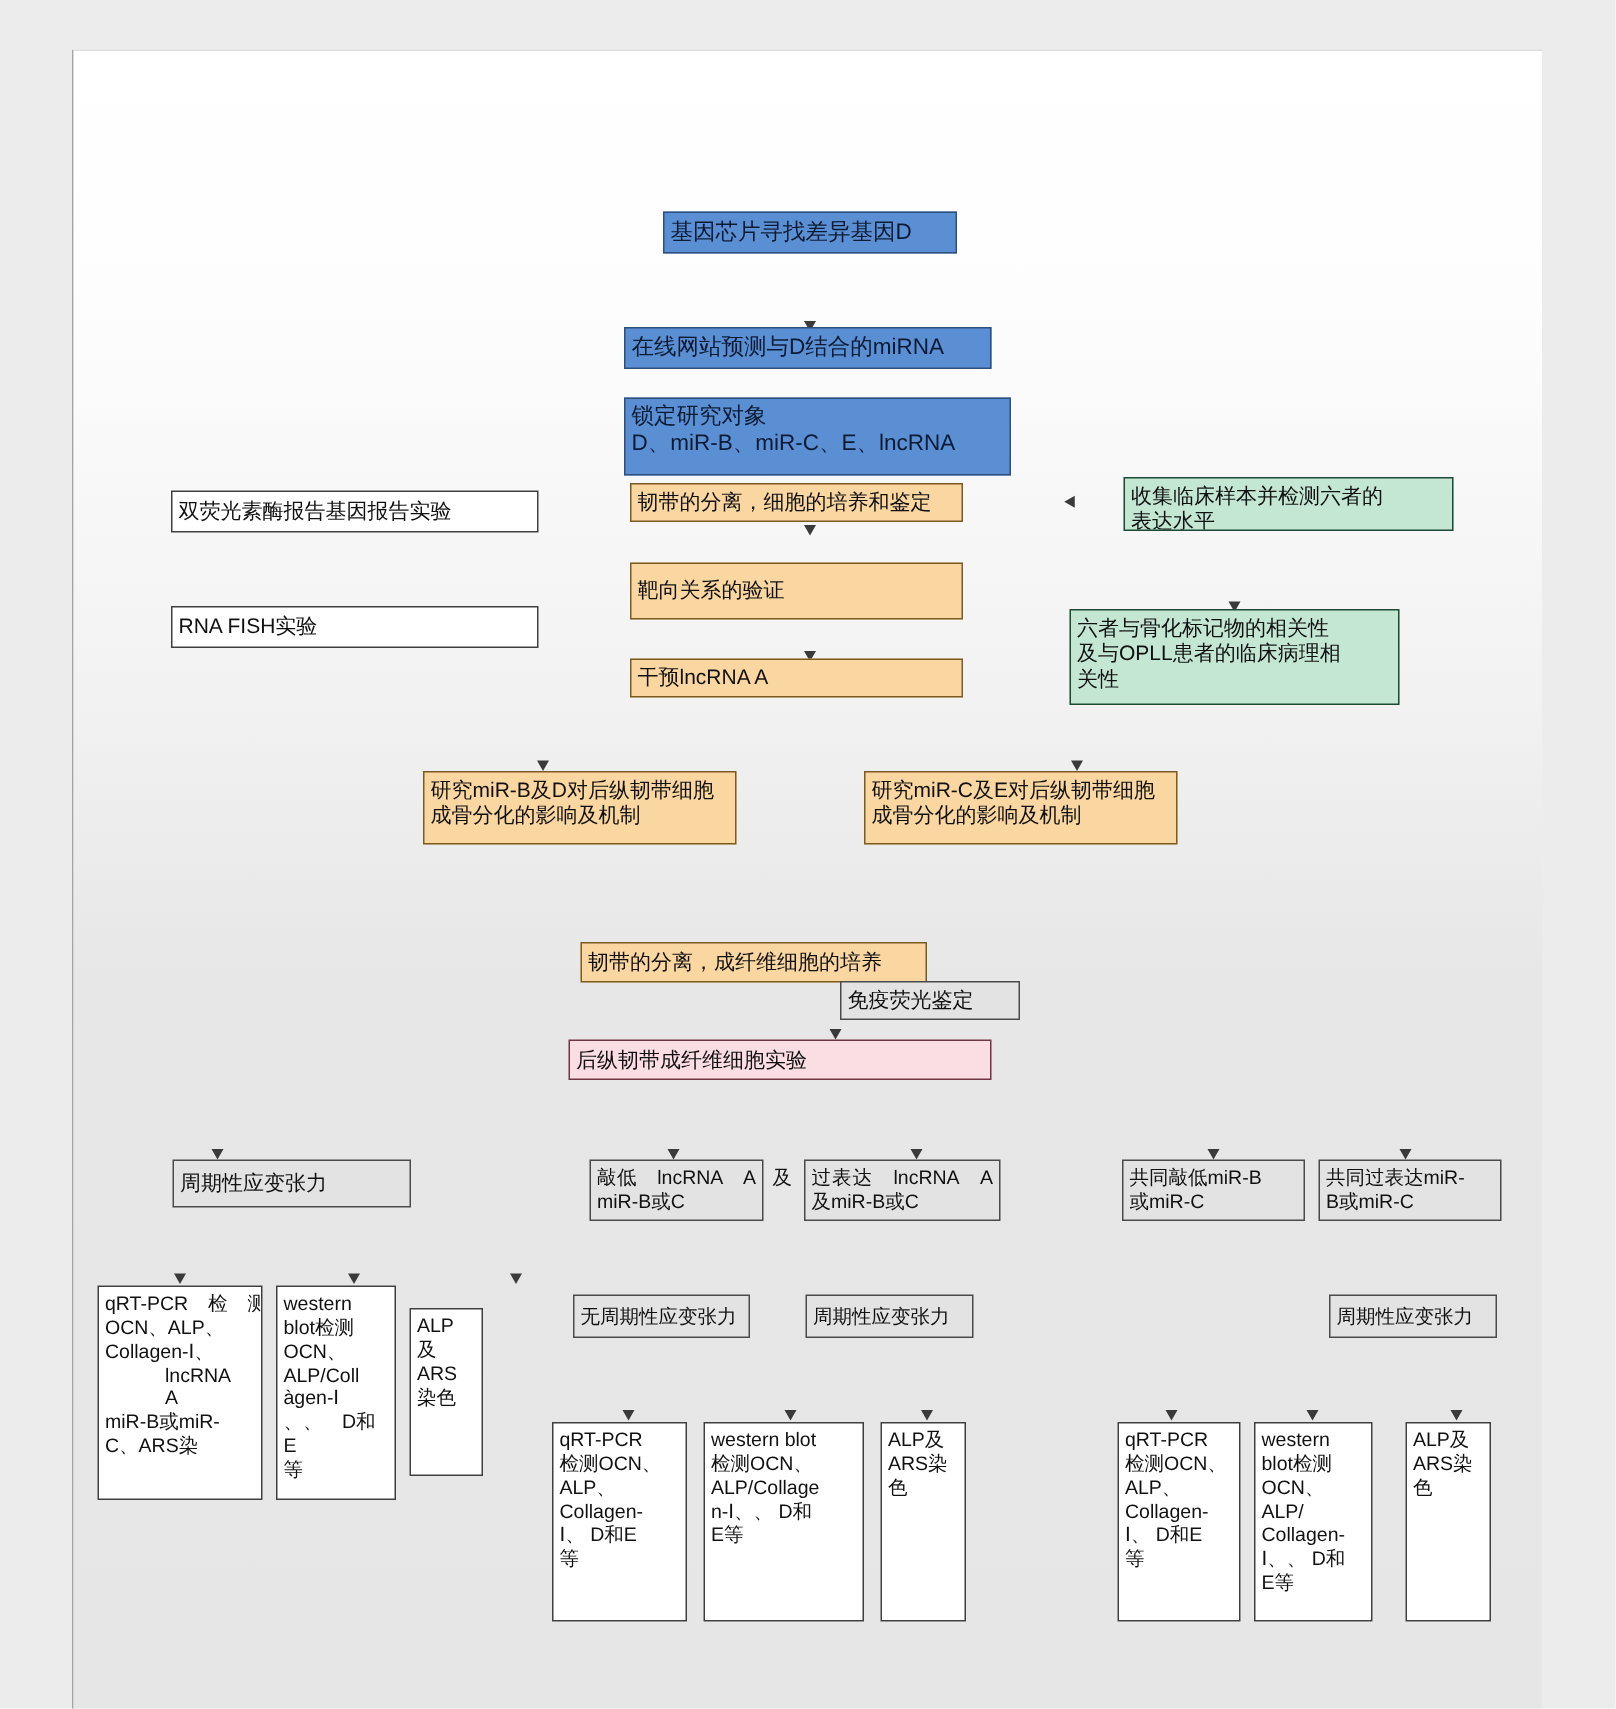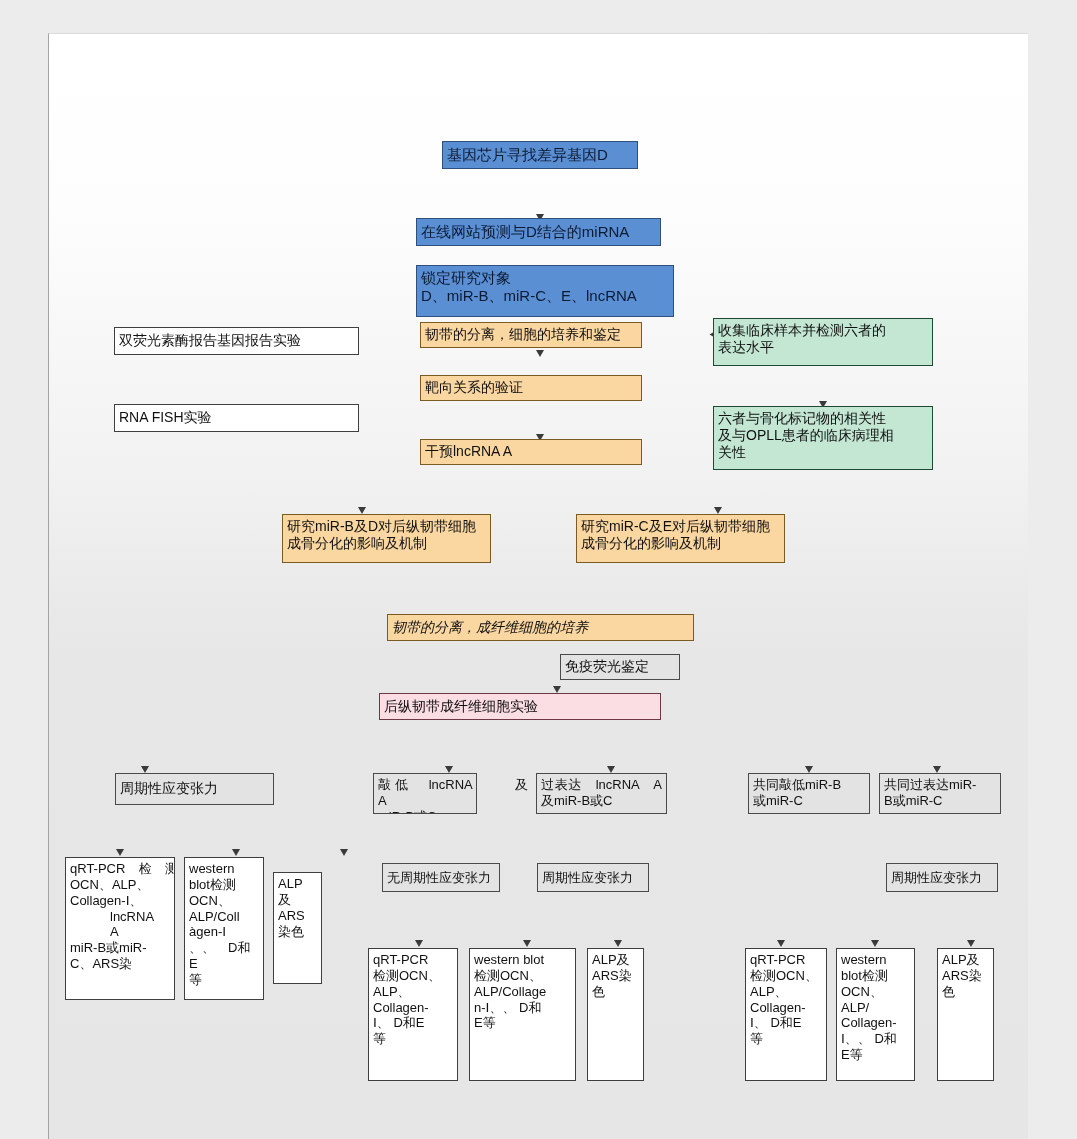--- a/index.html
+++ b/index.html
@@ -80,21 +80,21 @@
     <div class="node orange f14" style="left:371px;top:288px;width:222px;height:26px;">
       <span class="txt">韧带的分离，细胞的培养和鉴定</span>
     </div>
 
     <div class="hln" style="left:593px;top:301px;width:71px;"></div>
     <div class="arrow" style="left:660px;top:297px;transform:rotate(90deg);"></div>
 
     <div class="vln" style="left:491px;top:314px;height:35px;"></div>
     <div class="arrow" style="left:487px;top:346px;"></div>
 
-    <div class="node orange f14" style="left:371px;top:341px;width:222px;height:26px;">
+    <div class="node orange f14" style="left:371px;top:341px;width:222px;height:38px;">
       <span class="txt">靶向关系的验证</span>
     </div>
     <div class="vln" style="left:491px;top:367px;height:36px;"></div>
     <div class="arrow" style="left:487px;top:400px;"></div>
 
     <div class="node orange f14" style="left:371px;top:405px;width:222px;height:26px;">
       <span class="txt">干预lncRNA A</span>
     </div>
 
     <div class="node white f14" style="left:65px;top:293px;width:245px;height:28px;">
@@ -103,21 +103,21 @@
     <div class="node white f14" style="left:65px;top:370px;width:245px;height:28px;align-items:center;">
       <span class="txt">RNA FISH实验</span>
     </div>
 
     <div class="hln" style="left:310px;top:307px;width:32px;"></div>
     <div class="hln" style="left:310px;top:345px;width:32px;"></div>
     <div class="hln" style="left:310px;top:384px;width:32px;"></div>
     <div class="vln" style="left:342px;top:307px;height:78px;"></div>
     <div class="hln" style="left:342px;top:354px;width:29px;"></div>
 
-    <div class="node green f14 top pad4" style="left:664px;top:284px;width:220px;height:48px;">
+    <div class="node green f14 top pad4" style="left:700px;top:284px;width:220px;height:36px;">
       <span class="txt">
         <span>收集临床样本并检测六者的</span><br>
         <span>表达水平</span>
       </span>
     </div>
     <div class="vln" style="left:774px;top:332px;height:38px;"></div>
     <div class="arrow" style="left:770px;top:367px;"></div>
 
     <div class="node green f14 top pad4" style="left:664px;top:372px;width:220px;height:64px;">
       <span class="txt">
@@ -140,21 +140,21 @@
         <span>成骨分化的影响及机制</span>
       </span>
     </div>
     <div class="node orange f14 top pad4" style="left:527px;top:480px;width:209px;height:49px;">
       <span class="txt">
         <span>研究miR-C及E对后纵韧带细胞</span><br>
         <span>成骨分化的影响及机制</span>
       </span>
     </div>
 
-    <div class="node orange f14" style="left:338px;top:580px;width:307px;height:27px;font-style:italic;">
+    <div class="node orange f14" style="left:338px;top:594px;width:231px;height:27px;">
       <span class="txt">韧带的分离，成纤维细胞的培养</span>
     </div>
     <div class="vln" style="left:508px;top:607px;height:48px;"></div>
     <div class="arrow" style="left:504px;top:652px;"></div>
 
     <div class="node plain f14" style="left:511px;top:620px;width:120px;height:26px;">
       <span class="txt">免疫荧光鉴定</span>
     </div>
 
     <div class="node pink f14" style="left:330px;top:659px;width:282px;height:27px;">
@@ -171,21 +171,21 @@
     <div class="arrow" style="left:92px;top:732px;"></div>
     <div class="arrow" style="left:396px;top:732px;"></div>
     <div class="arrow" style="left:558px;top:732px;"></div>
     <div class="arrow" style="left:756px;top:732px;"></div>
     <div class="arrow" style="left:884px;top:732px;"></div>
 
     <div class="node plain f14" style="left:66px;top:739px;width:159px;height:32px;">
       <span class="txt">周期性应变张力</span>
     </div>
 
-    <div class="node plain f13 top pad4" style="left:324px;top:739px;width:104px;height:41px;">
+    <div class="node plain f13 top pad4" style="left:344px;top:739px;width:116px;height:41px;">
       <span class="txt">
         <span class="justif" style="display:block;">敲低　lncRNA　A</span>
         <span>miR-B或C</span>
       </span>
     </div>
     <span class="f13" style="position:absolute;left:466px;top:742px;color:#111;">及</span>
 
     <div class="node plain f13 top pad4" style="left:487px;top:739px;width:131px;height:41px;">
       <span class="txt">
         <span class="justif" style="display:block;">过表达　lncRNA　A</span>

